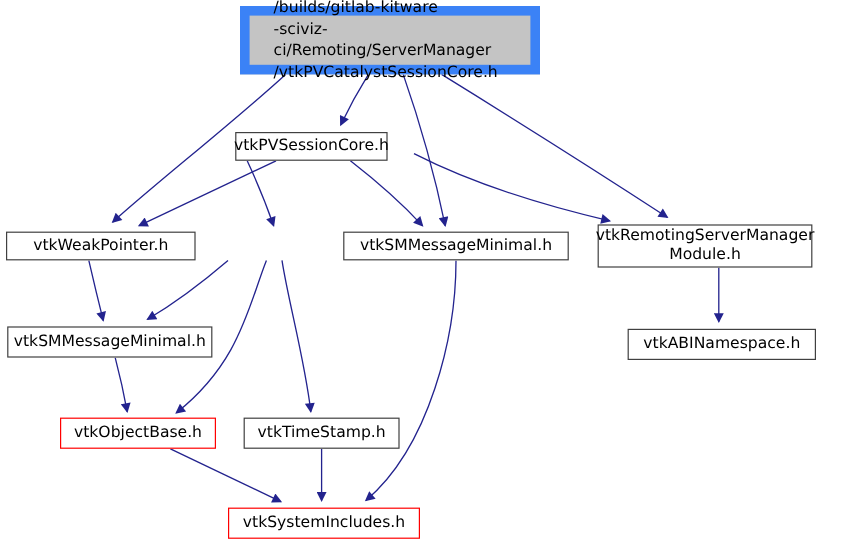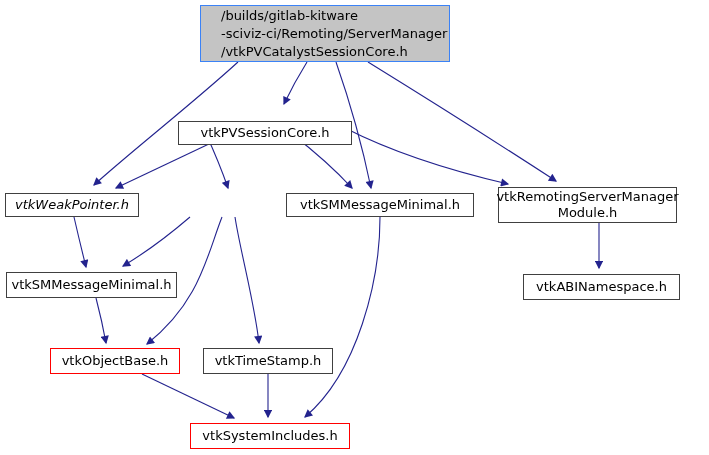--- a/index.html
+++ b/index.html
@@ -11,21 +11,21 @@
   .edge{fill:none;stroke:var(--edge,#23238e);stroke-width:1.1;}
   .arrowhead{fill:var(--edge,#23238e);}
   .node{
     position:absolute;box-sizing:border-box;background:#fff;
     border:1px solid var(--node_border,#404040);color:var(--text,#000);
     font-size:13px;display:flex;align-items:center;justify-content:center;
     text-align:center;cursor:pointer;
   }
   .node span{white-space:pre-line;line-height:16px;}
   .node.root{
-    background:var(--root_fill,#bfbfbf);border:1px solid #3b82f6;
+    background:var(--root_fill,#bfbfbf);border:8px solid #3b82f6;
     justify-content:flex-start;text-align:left;padding-left:20px;cursor:default;
   }
   .node.root span{line-height:18px;}
   .node.truncated{border-color:var(--truncated_border,#ff0000);}
 </style>
 </head>
 <body>
 
 <div class="canvas">
 
@@ -53,25 +53,25 @@
     <path class="edge" d="M380,217 C380,280 358,372 305,417" marker-end="url(#arrow)"></path>
     <path class="edge" d="M599,223 L599,268" marker-end="url(#arrow)"></path>
   </svg>
 
   <div class="node root" style="left:200px;top:5px;width:250px;height:57px;">
     <span>/builds/gitlab-kitware
 -sciviz-ci/Remoting/ServerManager
 /vtkPVCatalystSessionCore.h</span>
   </div>
 
-  <div class="node" style="left:178px;top:110px;width:174px;height:24px;margin-top:11px;">
+  <div class="node" style="left:196px;top:110px;width:127px;height:24px;">
     <span>vtkPVSessionCore.h</span>
   </div>
 
-  <div class="node" style="left:5px;top:193px;width:134px;height:24px;font-style:italic;">
+  <div class="node" style="left:5px;top:193px;width:158px;height:24px;">
     <span>vtkWeakPointer.h</span>
   </div>
 
 
   <div class="node" style="left:286px;top:193px;width:188px;height:24px;">
     <span>vtkSMMessageMinimal.h</span>
   </div>
 
   <div class="node" style="left:498px;top:187px;width:179px;height:36px;">
     <span>vtkRemotingServerManager

